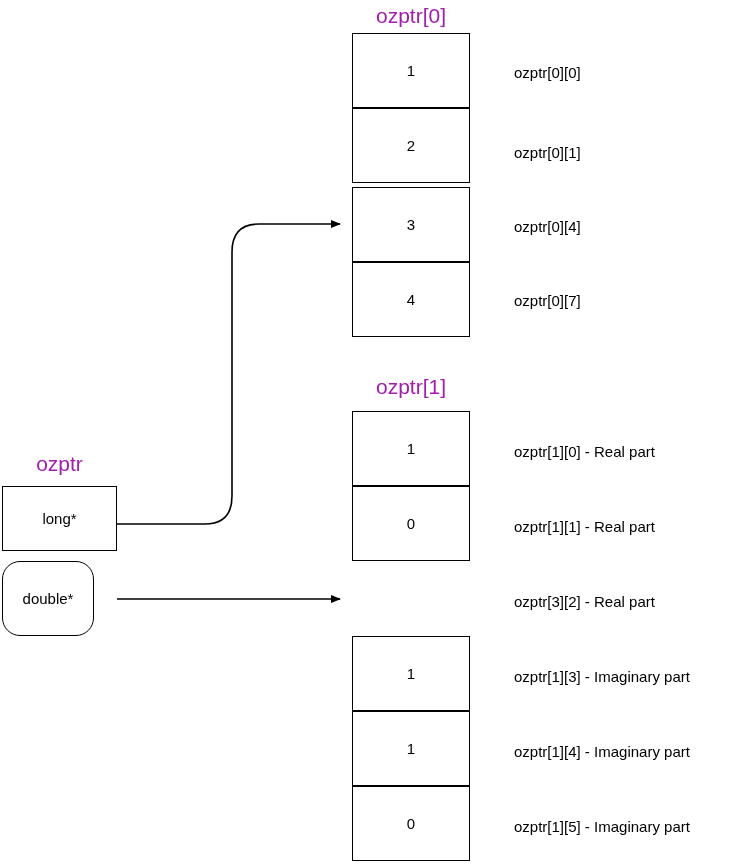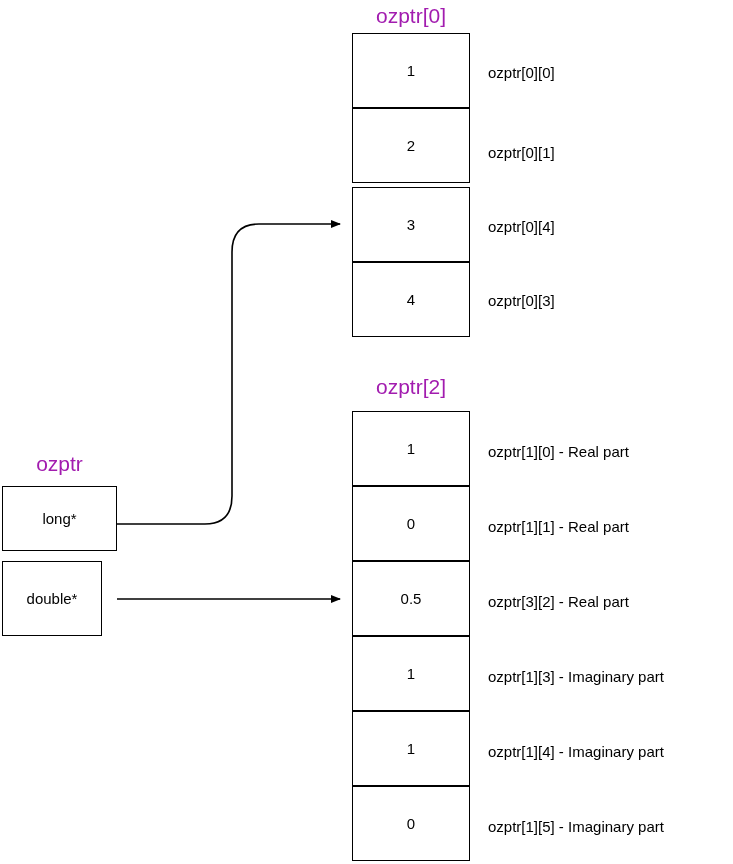--- a/index.html
+++ b/index.html
@@ -34,20 +34,21 @@
     align-items: center;
     justify-content: center;
     font-size: 15px;
     color: #000000;
   }
   .side-label {
     position: absolute;
     font-size: 15px;
     white-space: nowrap;
     color: #000000;
+    margin-left: 26px;
   }
   svg.arrows {
     position: absolute;
     left: 0;
     top: 0;
     width: 733px;
     height: 864px;
     pointer-events: none;
   }
 </style>
@@ -64,39 +65,38 @@
     </defs>
 
     <path d="M117,524 L205,524 Q232,524 232,496 L232,252 Q232,224 259,224 L340,224" fill="none" stroke="#000000" stroke-width="1.6" marker-end="url(#arrowhead)"></path>
 
     <path d="M117,599 L340,599" fill="none" stroke="#000000" stroke-width="1.6" marker-end="url(#arrowhead)"></path>
   </svg>
 
   <div class="box-title" style="left:2px; top:452px; width:115px;text-align:center;">ozptr</div>
 
   <div class="cell" style="left:2px; top:486px; width:115px; height:65px;">long*</div>
-  <div class="cell" style="left:2px; top:561px; width:100px; height:75px;">double*</div>
+  <div class="cell" style="left:2px; top:561px; width:92px; height:75px;border-radius:18px;">double*</div>
 
   <div class="box-title" style="left:352px; top:4px; width:118px;">ozptr[0]</div>
 
   <div class="cell" style="left:352px; top:33px; width:118px; height:75px;">1</div>
   <div class="cell" style="left:352px; top:108px; width:118px; height:75px;">2</div>
   <div class="cell" style="left:352px; top:187px; width:118px; height:75px;">3</div>
   <div class="cell" style="left:352px; top:262px; width:118px; height:75px;">4</div>
 
   <div class="side-label" style="left:488px; top:64px;">ozptr[0][0]</div>
   <div class="side-label" style="left:488px; top:144px;">ozptr[0][1]</div>
   <div class="side-label" style="left:488px; top:218px;">ozptr[0][4]</div>
-  <div class="side-label" style="left:488px; top:292px;">ozptr[0][3]</div>
+  <div class="side-label" style="left:488px; top:292px;">ozptr[0][7]</div>
 
-  <div class="box-title" style="left:352px; top:375px; width:118px;">ozptr[2]</div>
+  <div class="box-title" style="left:352px; top:375px; width:118px;">ozptr[1]</div>
 
   <div class="cell" style="left:352px; top:411px; width:118px; height:75px;">1</div>
   <div class="cell" style="left:352px; top:486px; width:118px; height:75px;">0</div>
-  <div class="cell" style="left:352px; top:561px; width:118px; height:75px;">0.5</div>
   <div class="cell" style="left:352px; top:636px; width:118px; height:75px;">1</div>
   <div class="cell" style="left:352px; top:711px; width:118px; height:75px;">1</div>
   <div class="cell" style="left:352px; top:786px; width:118px; height:75px;">0</div>
 
   <div class="side-label" style="left:488px; top:443px;">ozptr[1][0] - Real part</div>
   <div class="side-label" style="left:488px; top:518px;">ozptr[1][1] - Real part</div>
   <div class="side-label" style="left:488px; top:593px;">ozptr[3][2] - Real part</div>
   <div class="side-label" style="left:488px; top:668px;">ozptr[1][3] - Imaginary part</div>
   <div class="side-label" style="left:488px; top:743px;">ozptr[1][4] - Imaginary part</div>
   <div class="side-label" style="left:488px; top:818px;">ozptr[1][5] - Imaginary part</div>

